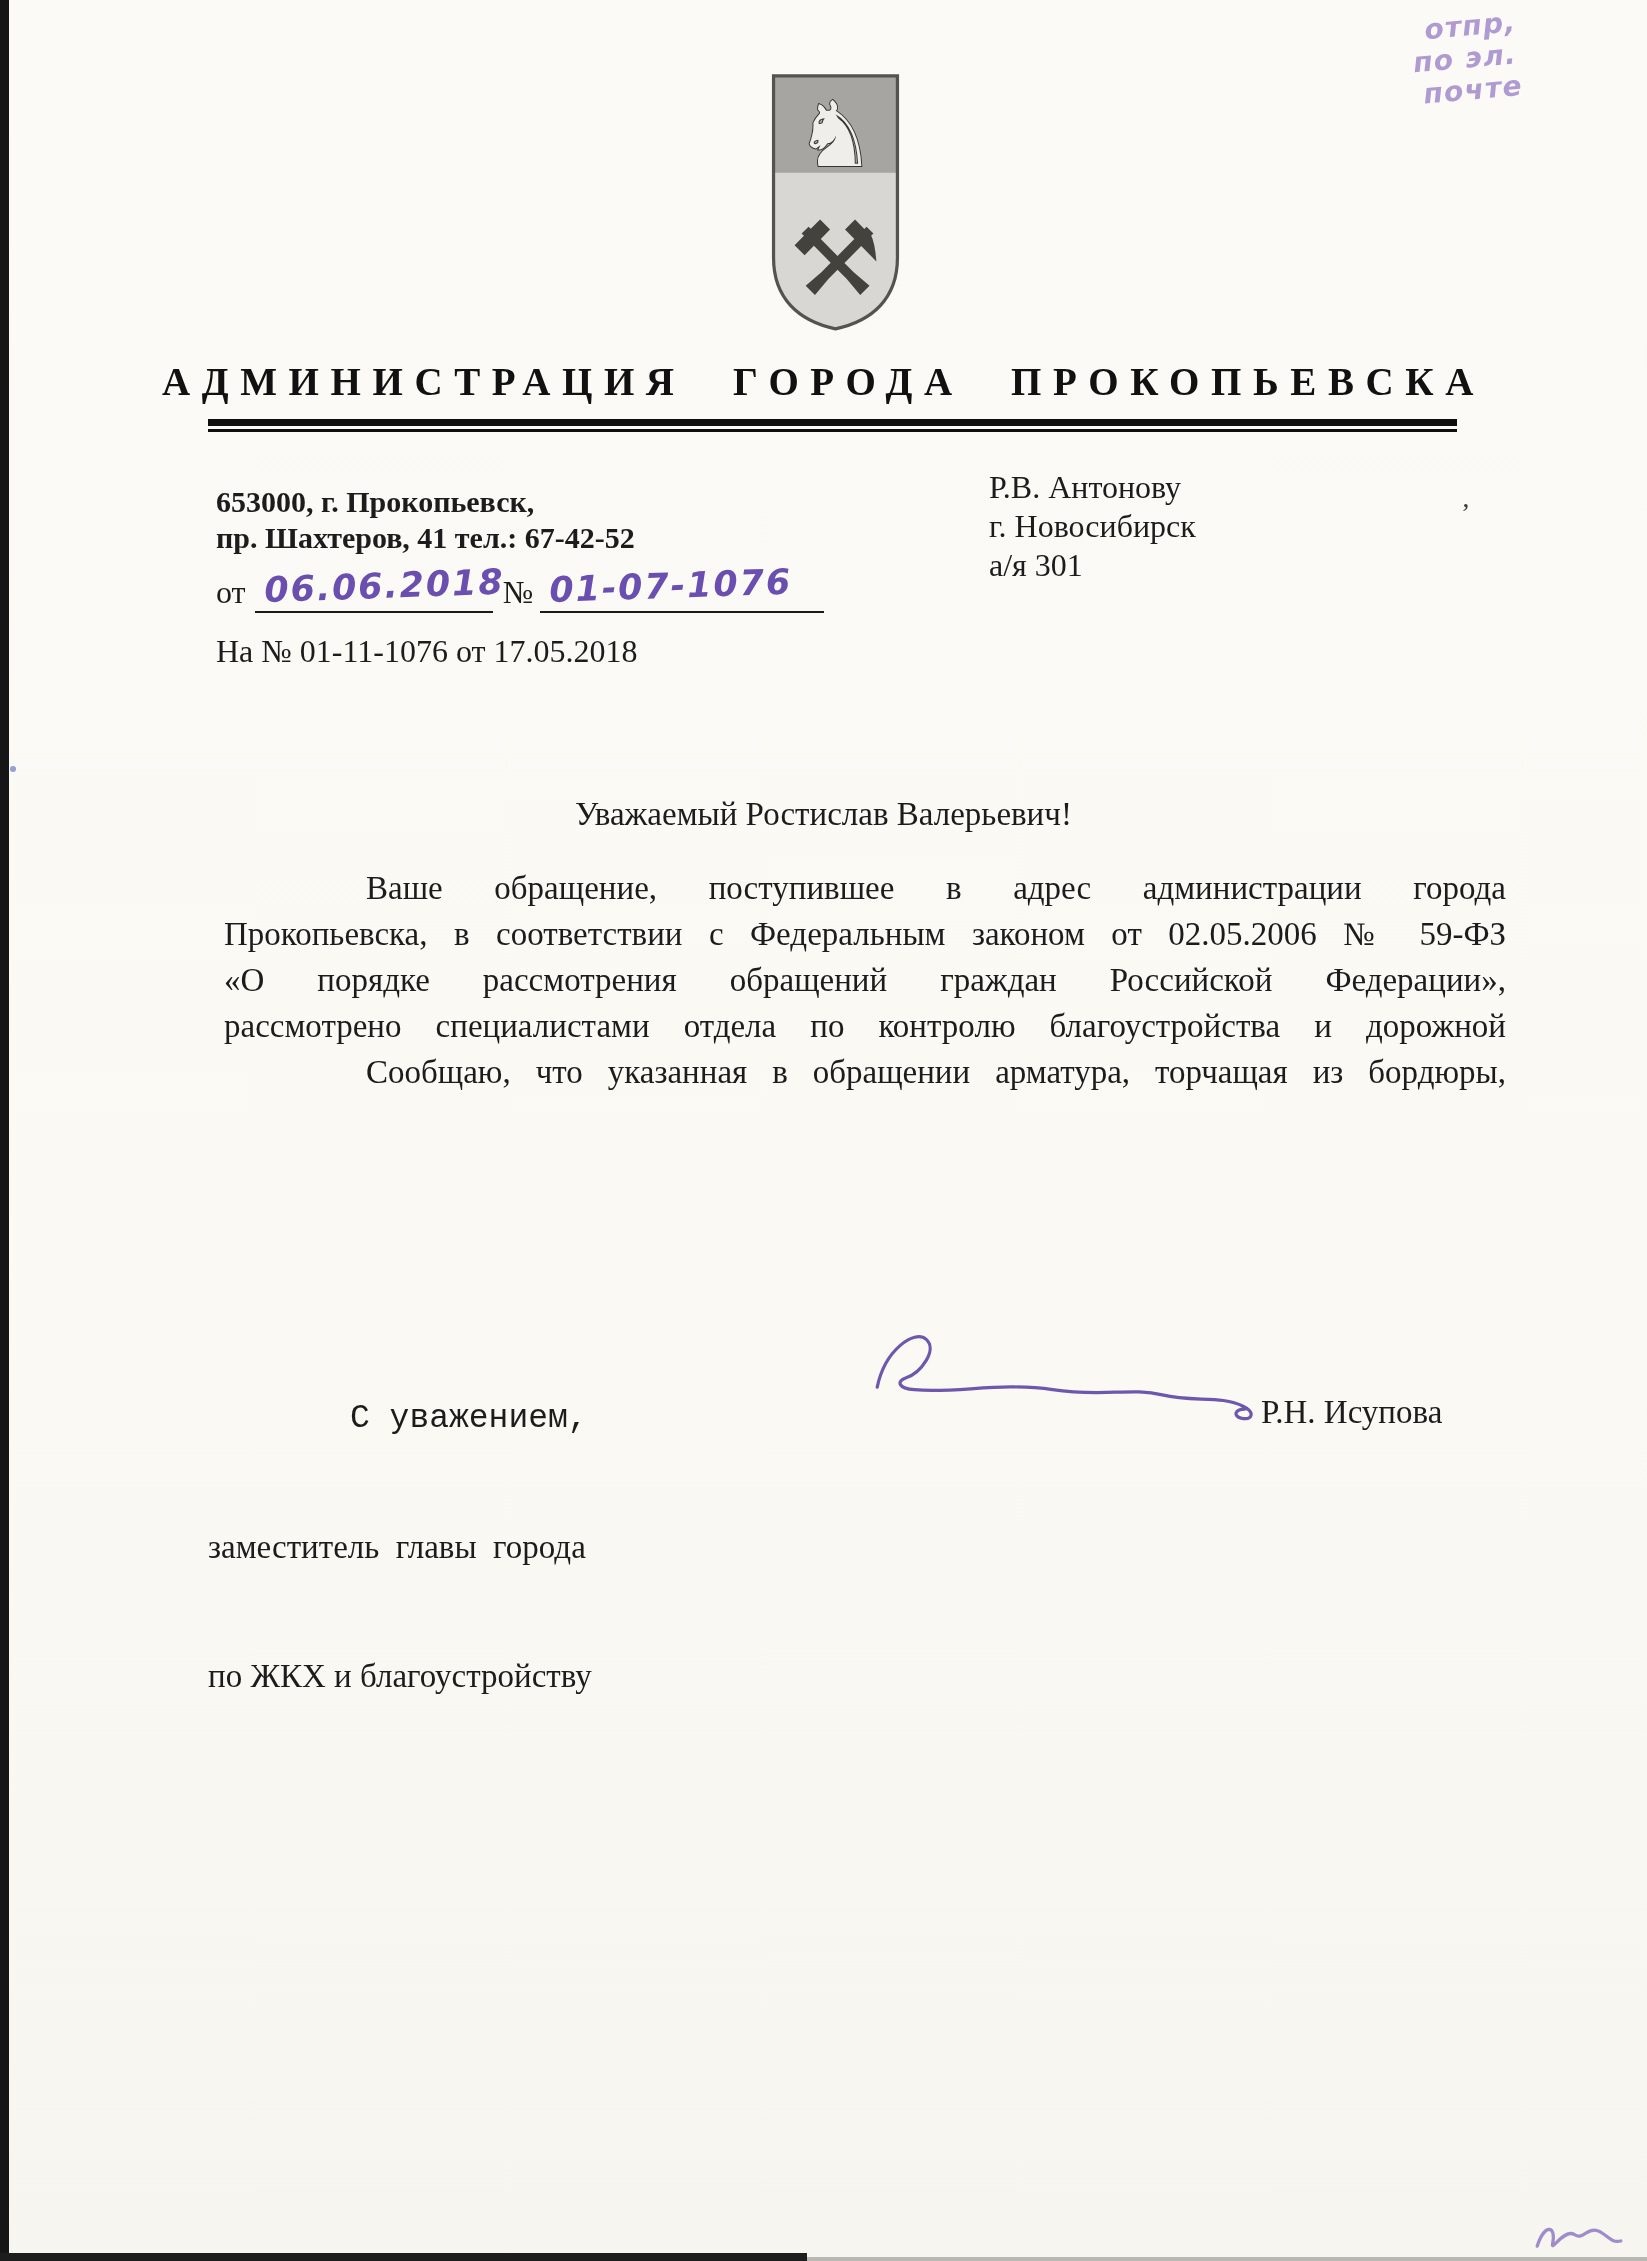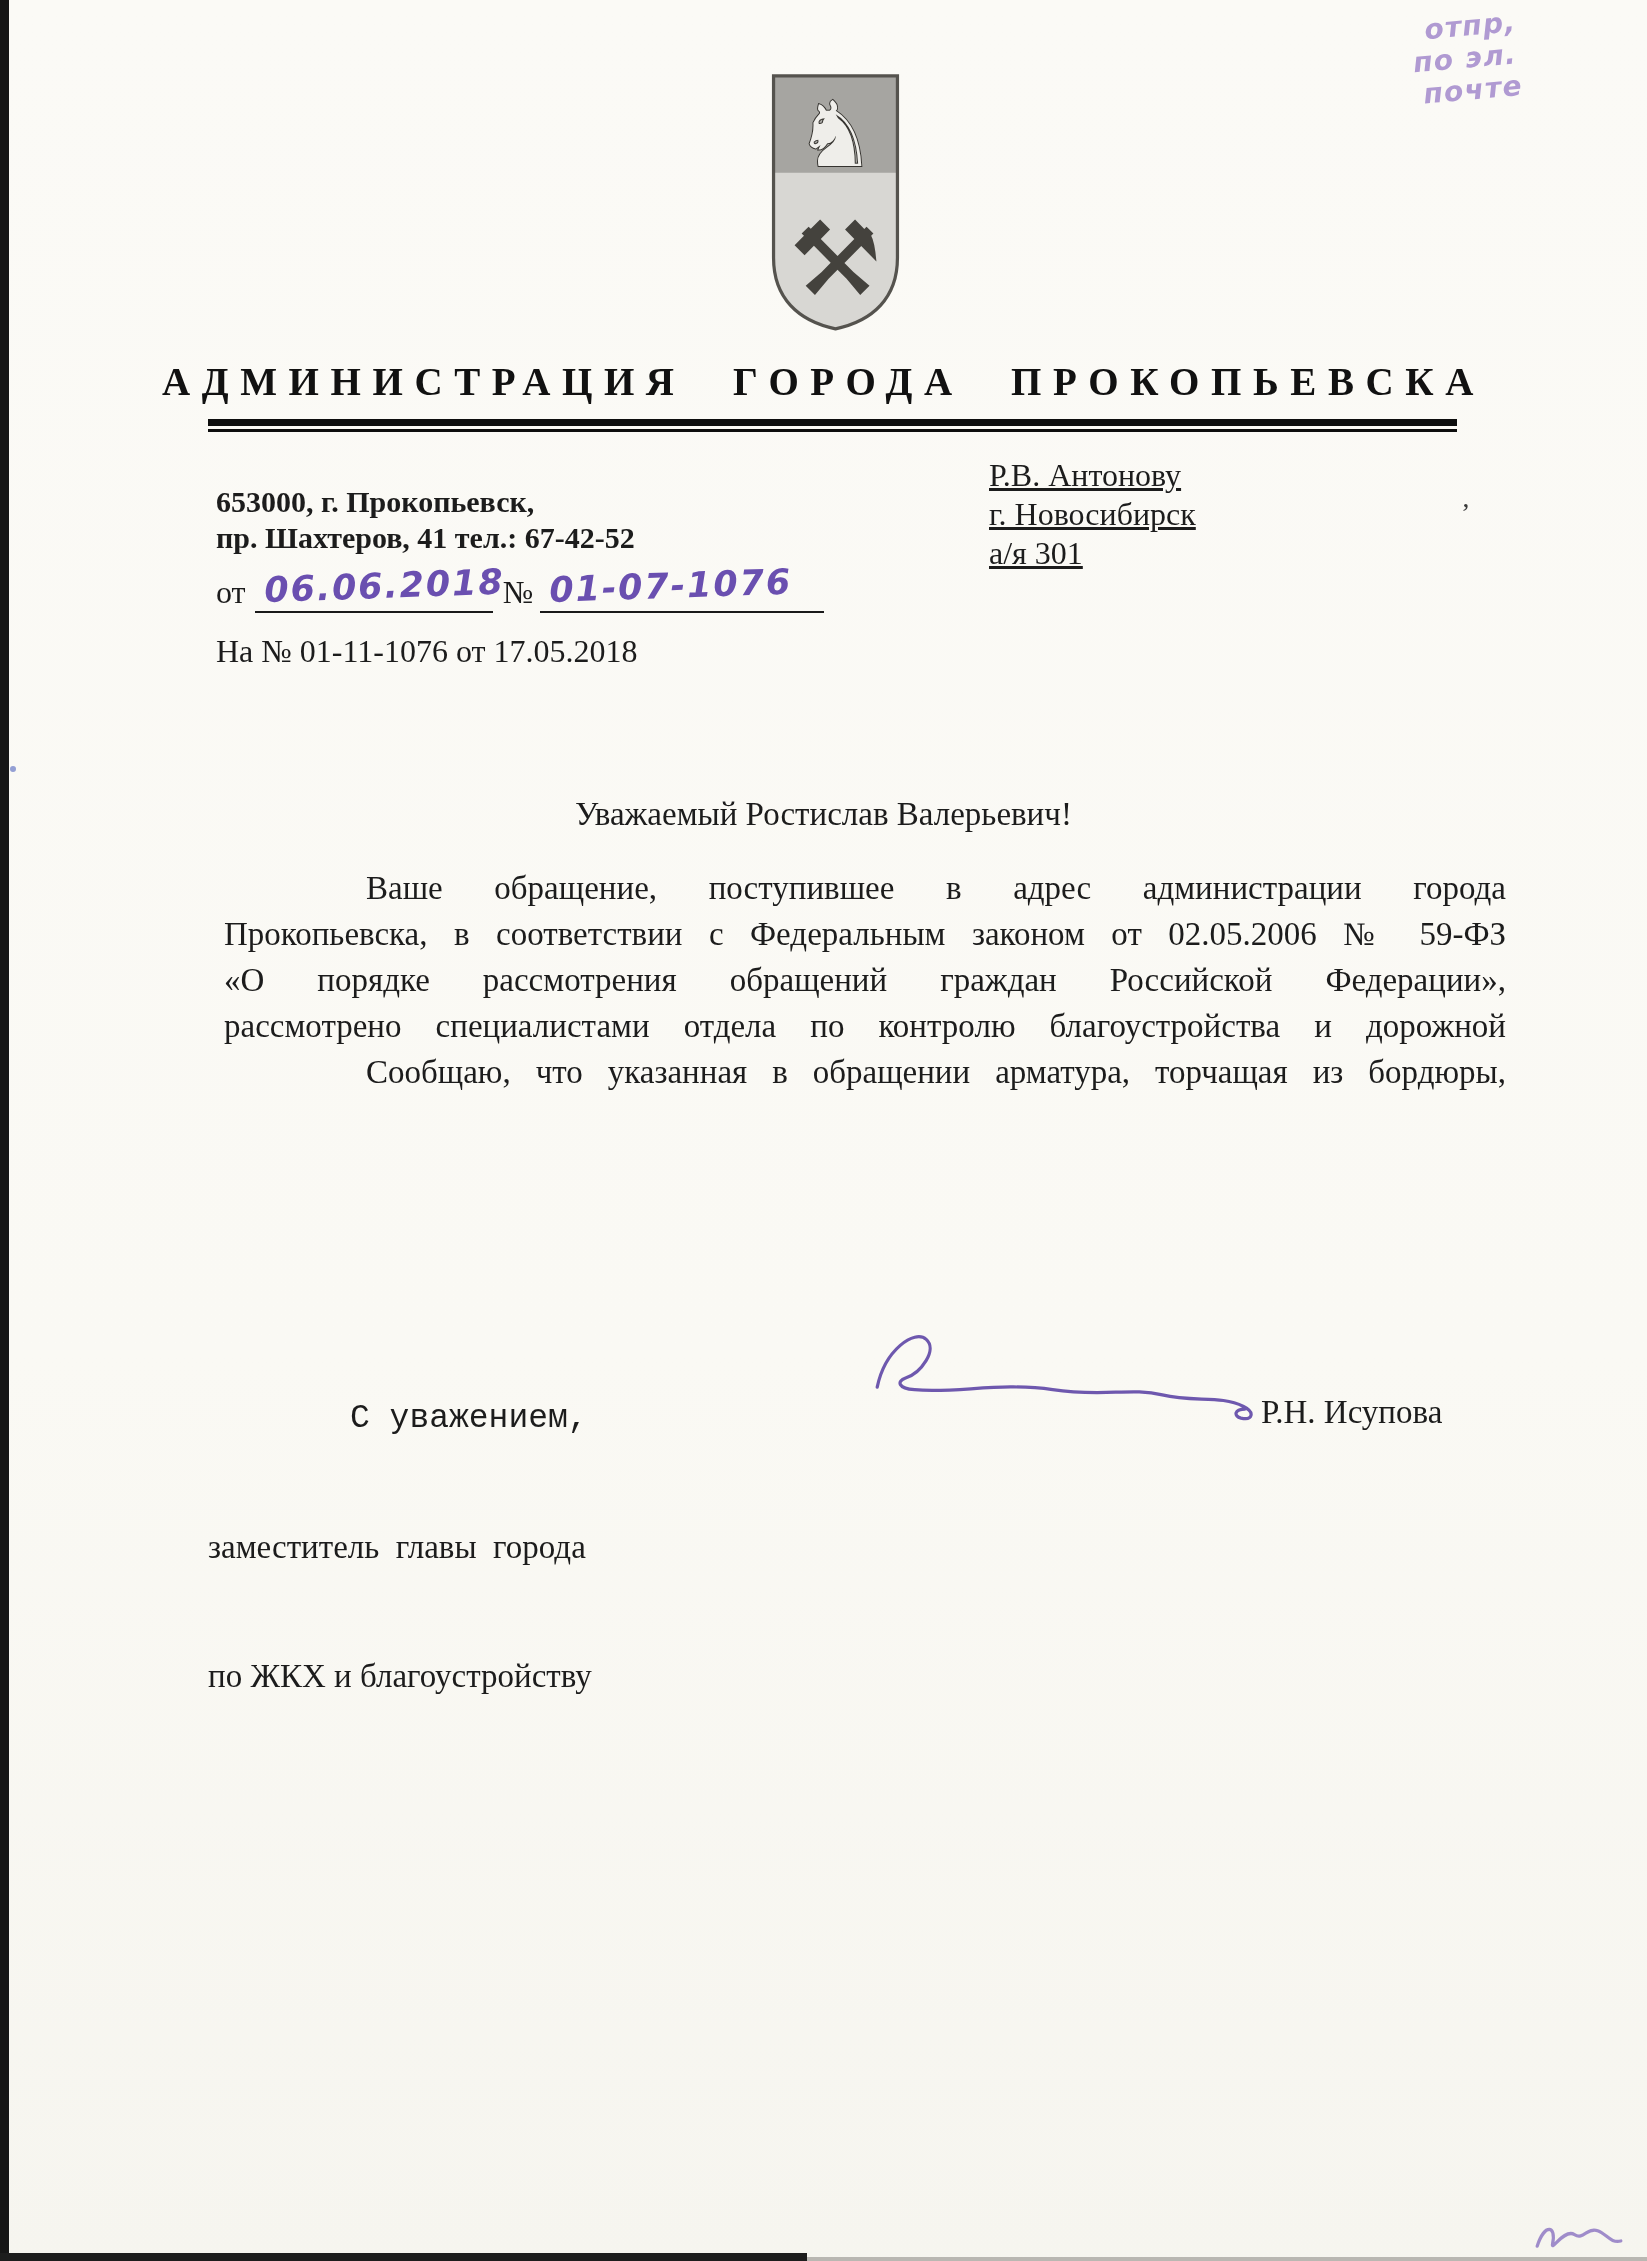--- a/index.html
+++ b/index.html
@@ -63,21 +63,21 @@
   .hw {
     position: absolute; bottom: 1.3px; left: 10.3px;
     font-family: "DejaVu Sans", sans-serif; font-style: italic; font-weight: bold;
     font-size: 35px; letter-spacing: 1.9px; color: #6a4fb0;
     transform: rotate(-2deg); transform-origin: left bottom;
     white-space: nowrap;
   }
   .refline { margin-top: 19.4px; font-size: 32px; }
 
   
-  .recipient { position: absolute; left: 989px; top: 456px; font-size: 32px; line-height: 39px; text-decoration: underline; }
+  .recipient { position: absolute; left: 989px; top: 468px; font-size: 32px; line-height: 39px; }
 
   .salutation { position: absolute; top: 796px; left: 0; width: 100%; text-align: center; font-size: 33px; }
 
   
   .bodytext { position: absolute; left: 208px; top: 865px; width: 1298px; font-size: 33px; line-height: 46px; }
   .pline { text-align: justify; text-align-last: justify; margin-left: 16px; }
   .pline.first { text-indent: 142px; }
   .pline.last  { text-align-last: left; }
 
   

